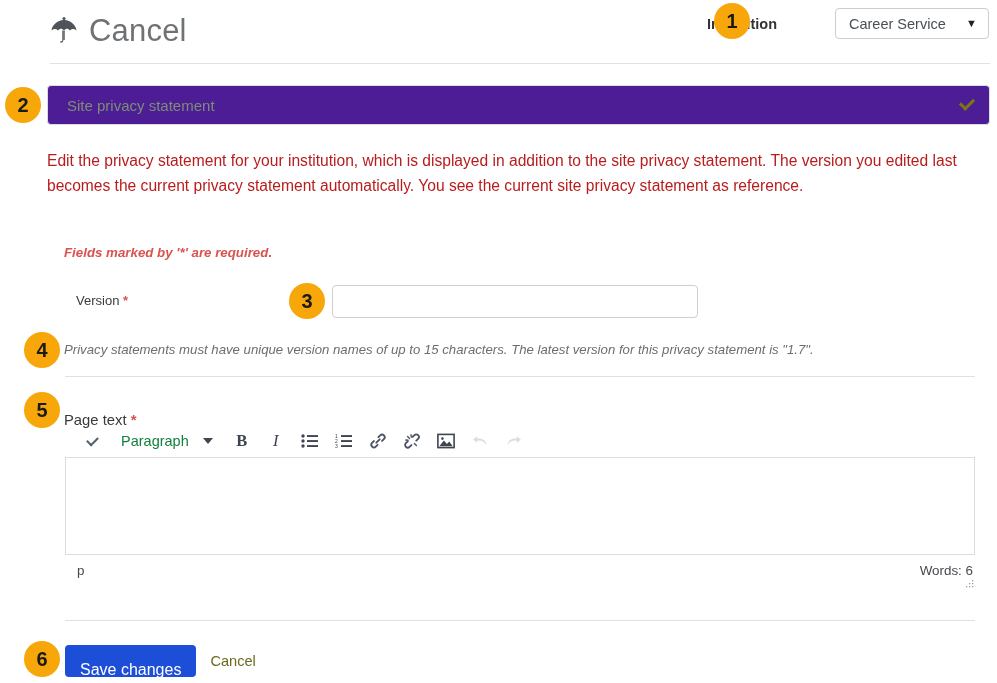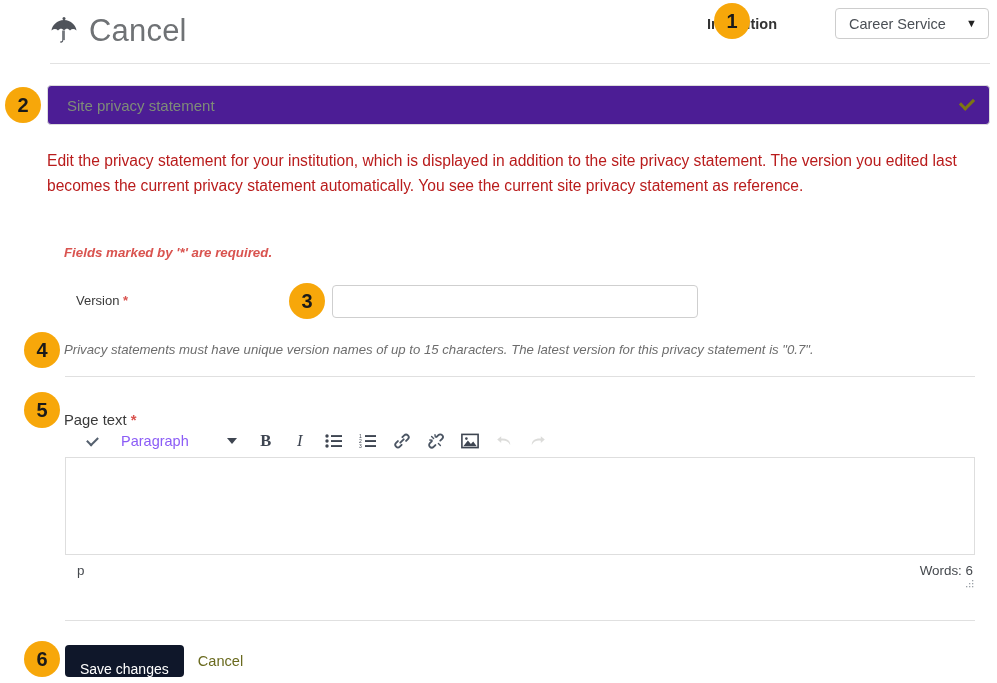--- a/index.html
+++ b/index.html
@@ -142,23 +142,23 @@
     width: 34px; height: 30px;
     display: flex; align-items: center; justify-content: center;
     color: #55606e;
   }
   .tb-chev {
     width: 11px; height: 7px;
     border-left: 2px solid #55606e; border-bottom: 2px solid #55606e;
     transform: rotate(-45deg) translate(1px,-1px);
   }
   .tb-format {
-    display: flex; align-items: center; gap: 38px;
+    display: flex; align-items: center; gap: 14px;
     padding: 0 12px 0 12px; height: 30px;
-    font-size: 14.5px; color: #8b5cf6;
+    font-size: 14.5px; color: #15803d;
   }
   .tri-down {
     width: 0; height: 0;
     border-left: 5px solid transparent;
     border-right: 5px solid transparent;
     border-top: 6px solid #3e4551;
   }
   .tb-bold { font-weight: bold; font-size: 16.5px; font-family: "Liberation Serif", serif; color: #3e4551; }
   .tb-ital { font-style: italic; font-size: 16.5px; font-family: "Liberation Serif", serif; color: #3e4551; }
   .tb-icon svg { display: block; }
@@ -183,26 +183,26 @@
     position: absolute; left: 65px; top: 620px; width: 910px; height: 1px;
     background: #e0e0e0;
   }
 
   
   .footer {
     position: absolute; left: 65px; top: 645px;
     display: flex; align-items: center; gap: 14px;
   }
   .btn-save {
-    background: #0f172a;
+    background: #1d4ed8;
     color: #ffffff;
     border: none; border-radius: 4px;
     height: 31px;
     padding: 16px 15px;
-    font-size: 14px;
+    font-size: 16px;
     font-family: "Liberation Sans", sans-serif;
     cursor: pointer;
   }
   .btn-cancel {
     color: #6a6a1e;
     font-size: 14.6px;
     cursor: pointer;
   }
 </style>
 </head>
@@ -246,21 +246,21 @@
 
   <div class="req-note">Fields marked by '*' are required.</div>
 
   <div class="version-label">
     <span>Version</span>
     <span class="req-star">*</span>
   </div>
   <input class="version-input" type="text" value="" placeholder="" style="">
   <div class="badge badge-3">3</div>
 
-  <div class="help-text">Privacy statements must have unique version names of up to 15 characters. The latest version for this privacy statement is "0.7".</div>
+  <div class="help-text">Privacy statements must have unique version names of up to 15 characters. The latest version for this privacy statement is "1.7".</div>
   <div class="badge badge-4">4</div>
 
   <div class="rule-a"></div>
 
   <div class="pagetext-label">
     <span>Page text</span>
     <span class="req-star">*</span>
   </div>
   <div class="badge badge-5">5</div>
 

